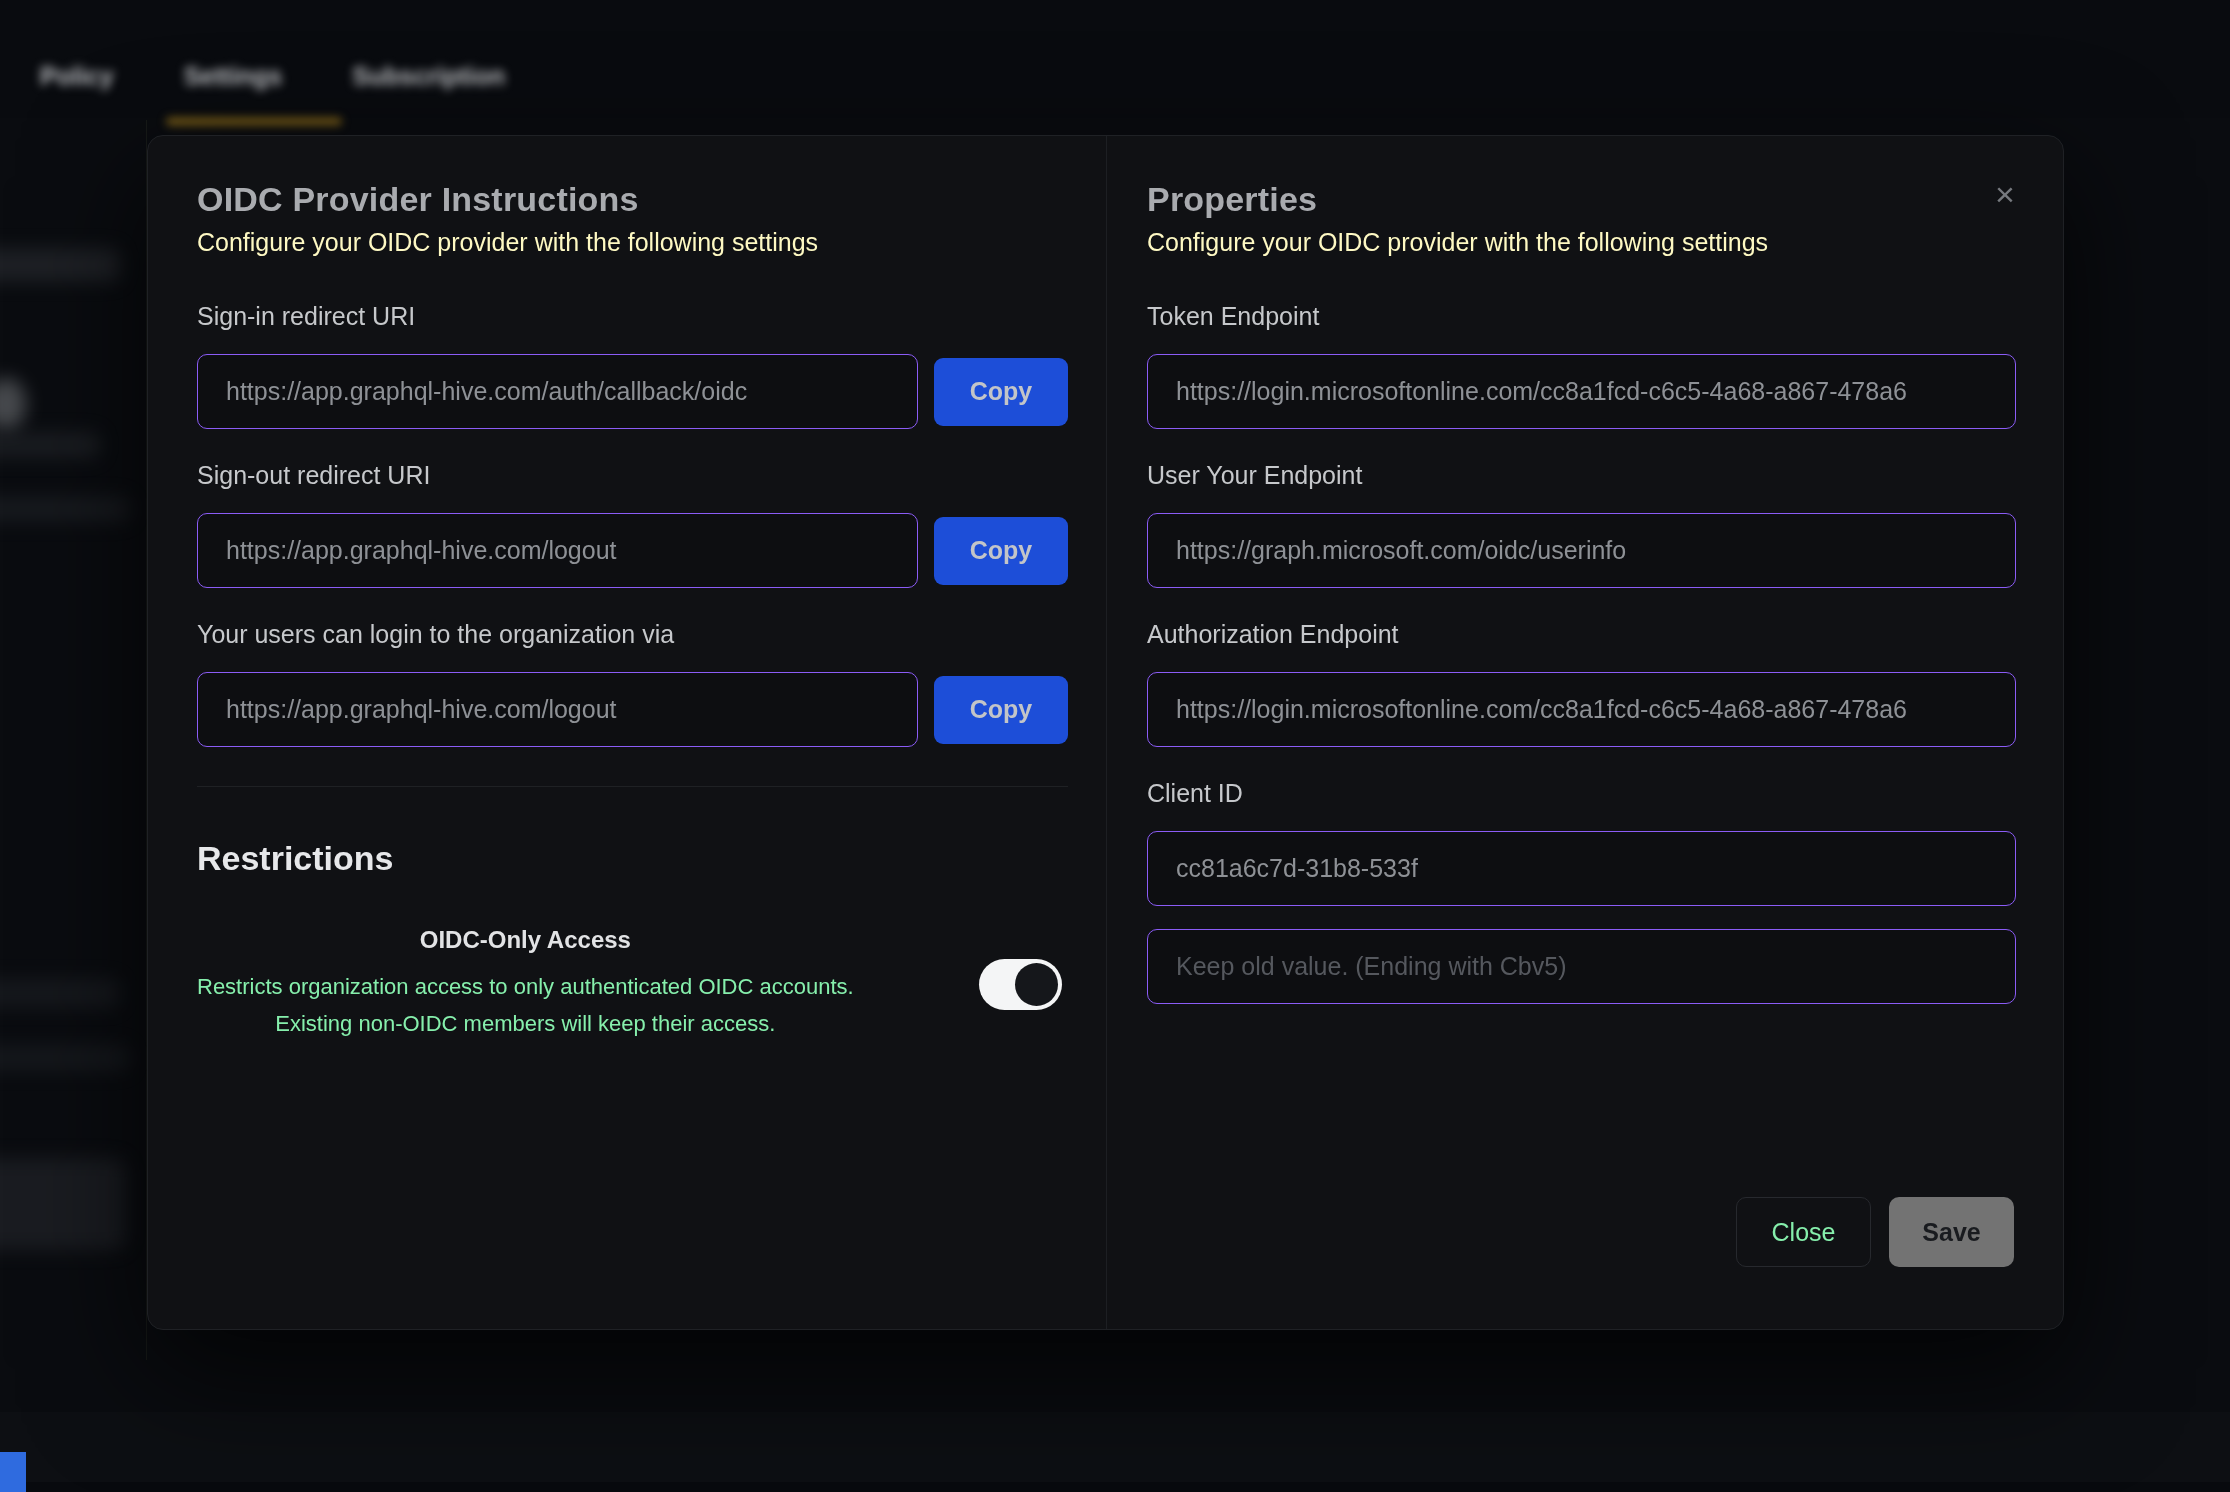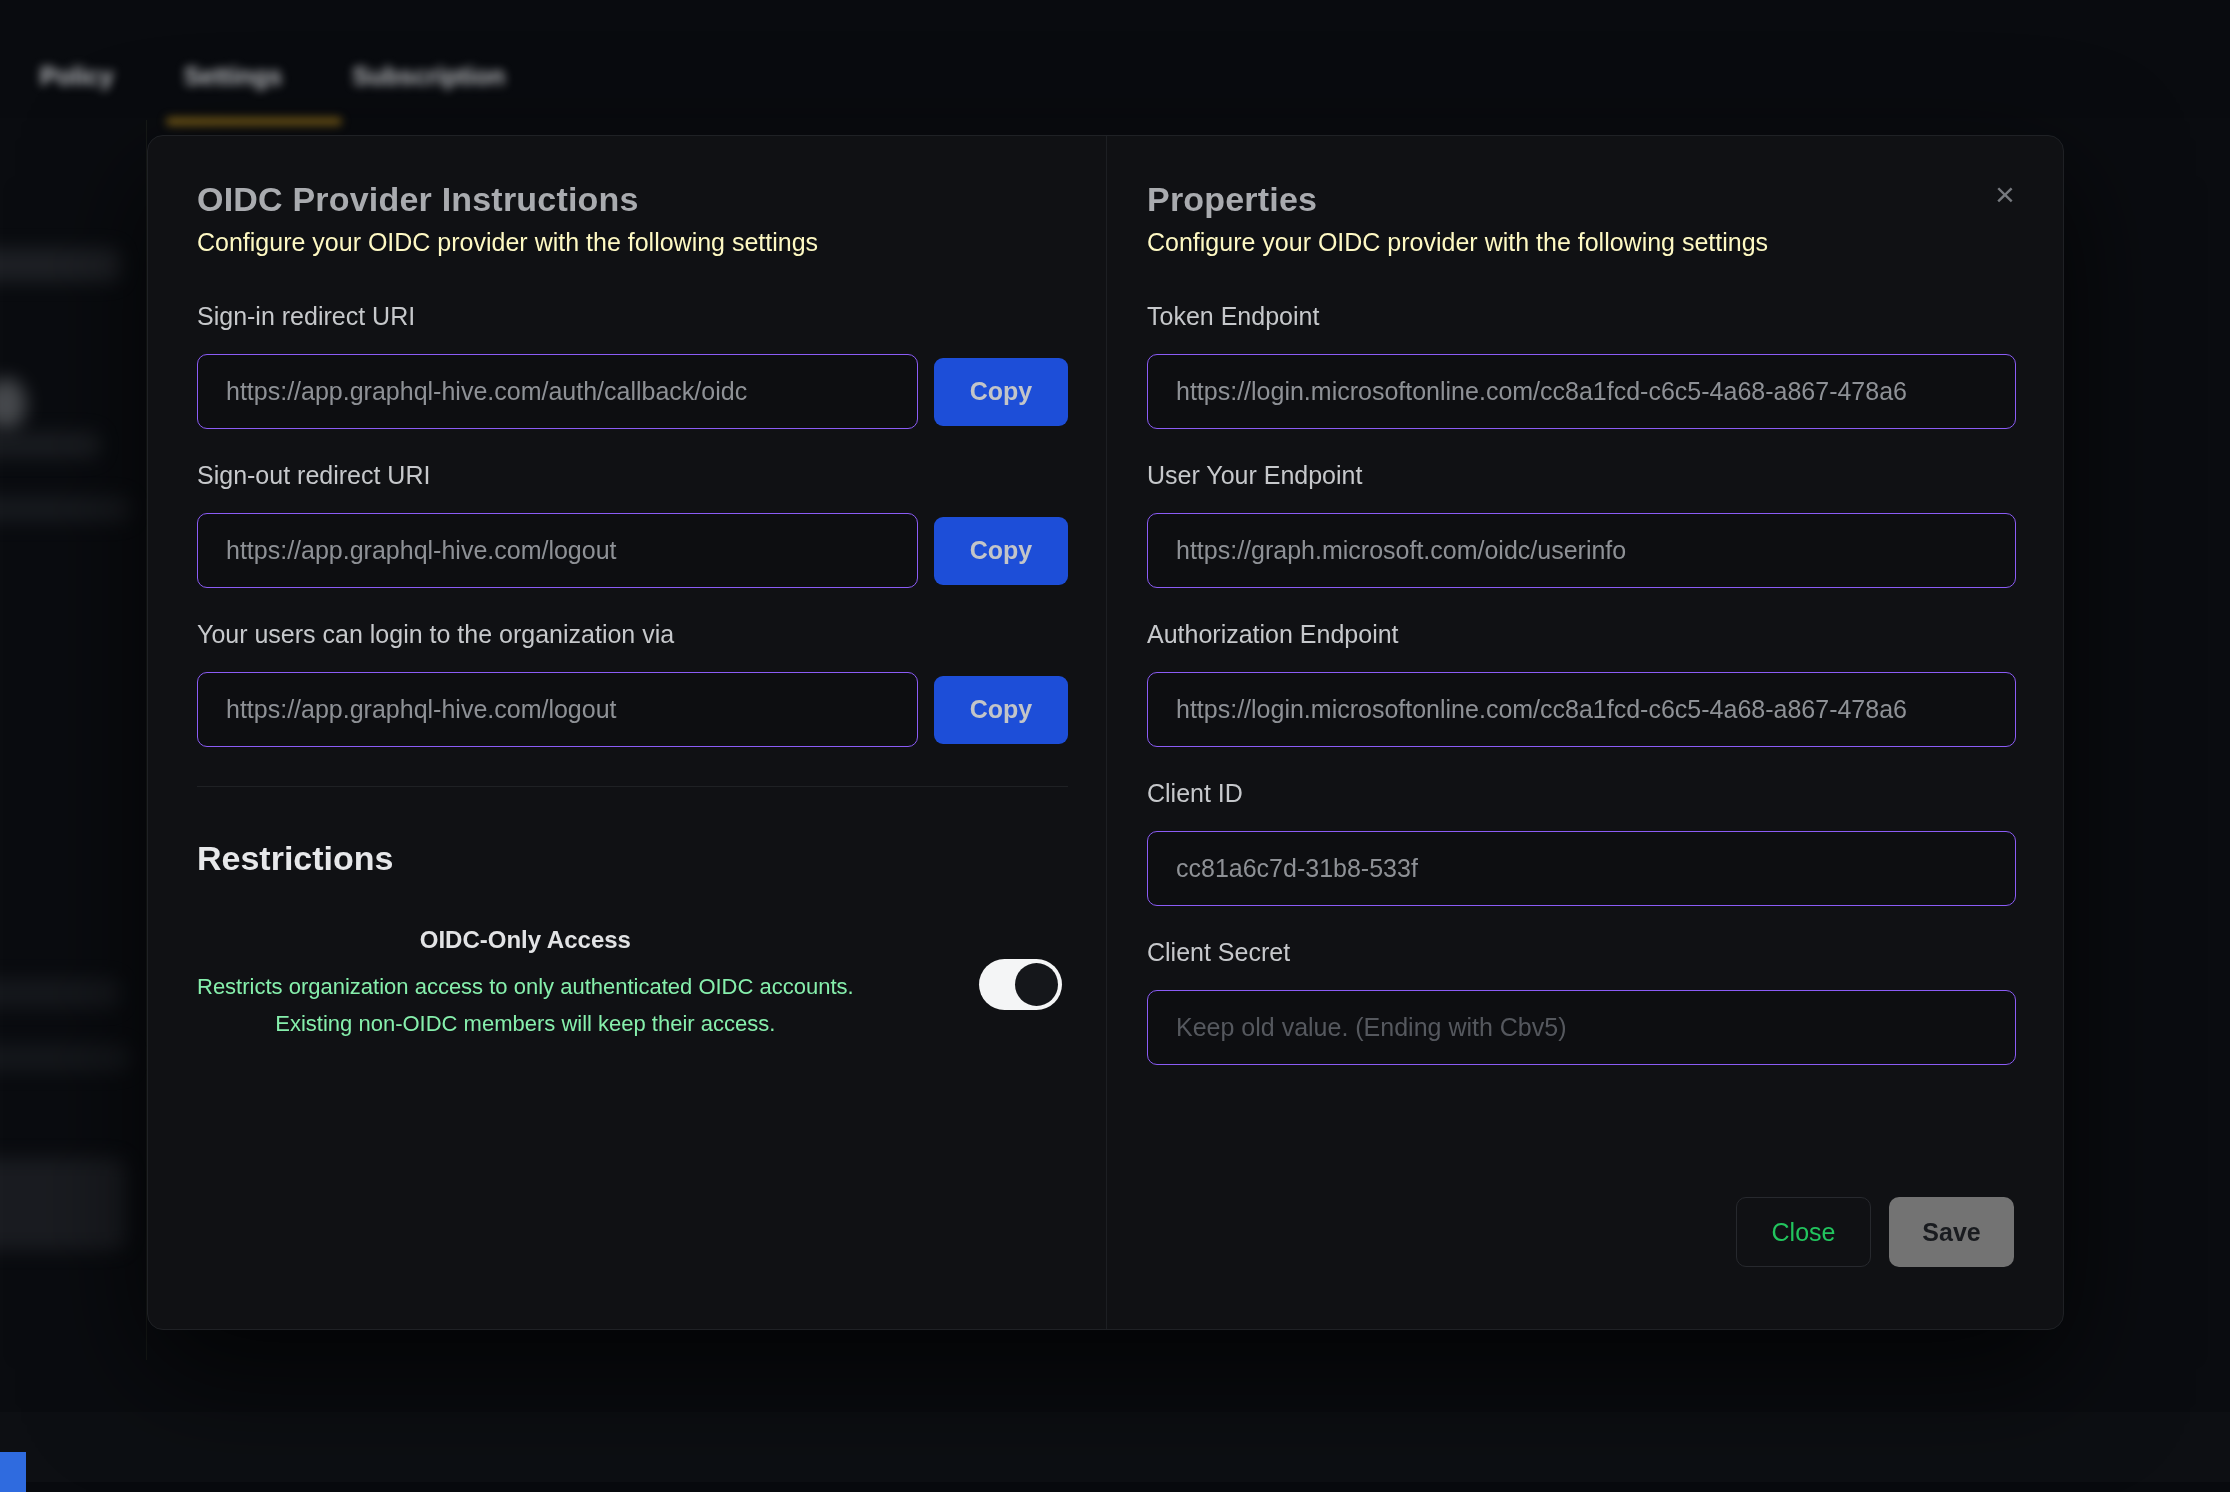--- a/index.html
+++ b/index.html
@@ -101,21 +101,21 @@
     background:#f4f5f6; border-radius:26px; cursor:pointer; flex:none;
   }
   .switch .knob {
     position:absolute; top:4px; right:4px; width:43px; height:43px;
     border-radius:50%; background:#15171b;
   }
 
   .actions { position:absolute; right:49px; top:1061px; display:flex; gap:18px; }
   .btn { height:70px; border-radius:10px; font-size:25px; font-weight:500; cursor:pointer;
          font-family:"Liberation Sans","DejaVu Sans",sans-serif; }
-  .btn-close { width:135px; background:transparent; border:1px solid #27292e; color:#22c55e; }
+  .btn-close { width:135px; background:transparent; border:1px solid #27292e; color:#86efac; }
   .btn-save  { width:125px; background:#737373; border:none; color:#191b1f; font-weight:700; }
 </style>
 </head>
 <body>
 
 <div class="bg-layer">
   <div class="bg-band-top"></div>
   <div class="bg-band-footer"></div>
   <div class="bg-band-footer-dark"></div>
 
@@ -201,21 +201,20 @@
     <div class="field-label lbl-gap">Authorization Endpoint</div>
     <div class="input-row">
       <input class="text-input" type="text" value="https://login.microsoftonline.com/cc8a1fcd-c6c5-4a68-a867-478a6" style="">
     </div>
 
     <div class="field-label lbl-gap">Client ID</div>
     <div class="input-row">
       <input class="text-input" type="text" value="cc81a6c7d-31b8-533f" style="">
     </div>
 
-    <div class="field-label lbl-gap">Client Secret</div>
     <div class="input-row">
       <input class="text-input" type="text" placeholder="Keep old value. (Ending with Cbv5)" style="">
     </div>
   </div>
 
   <div class="actions">
     <button class="btn btn-close">Close</button>
     <button class="btn btn-save">Save</button>
   </div>
 </div>

